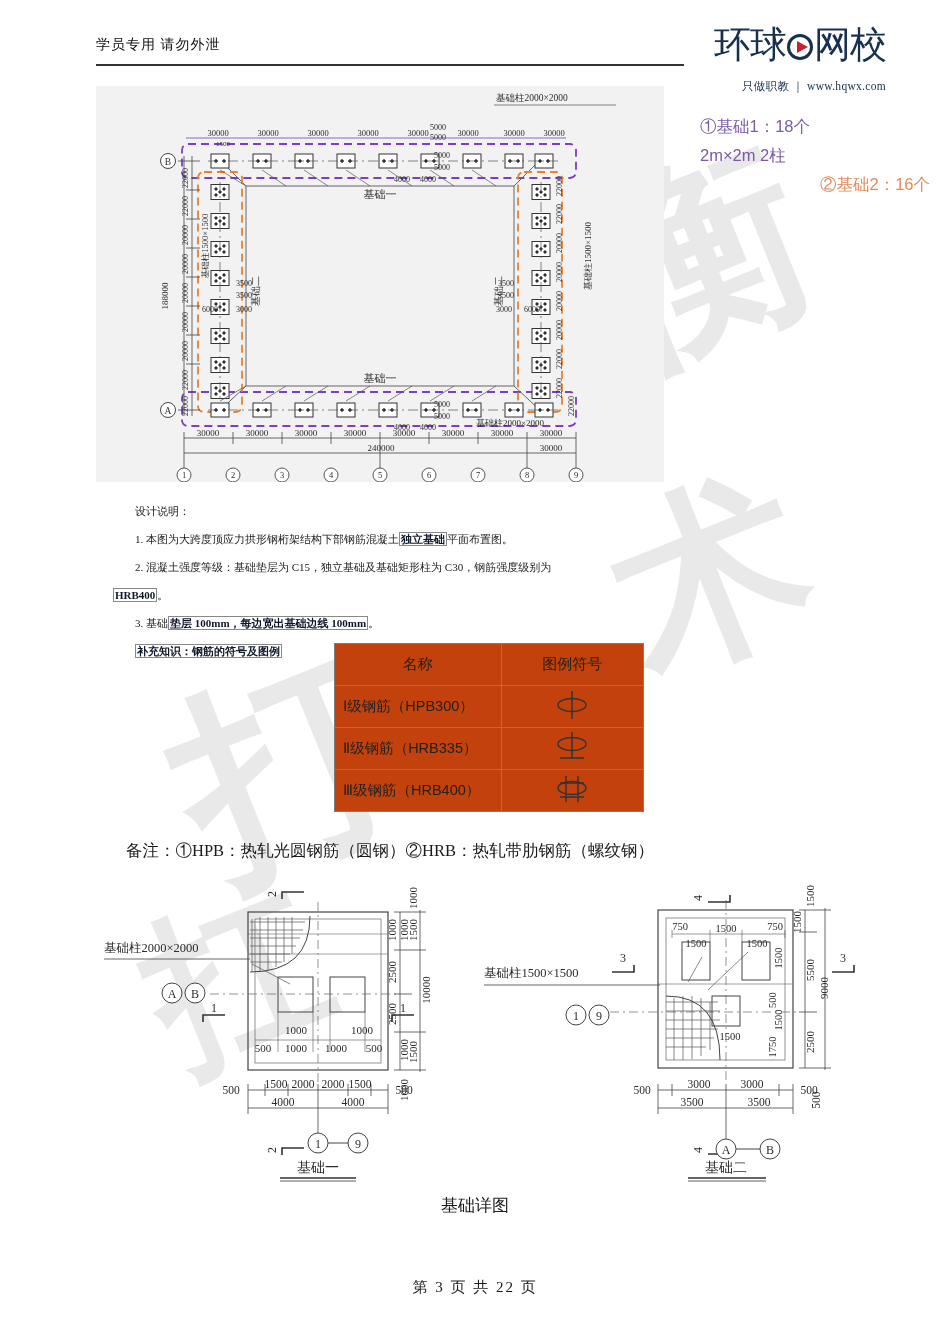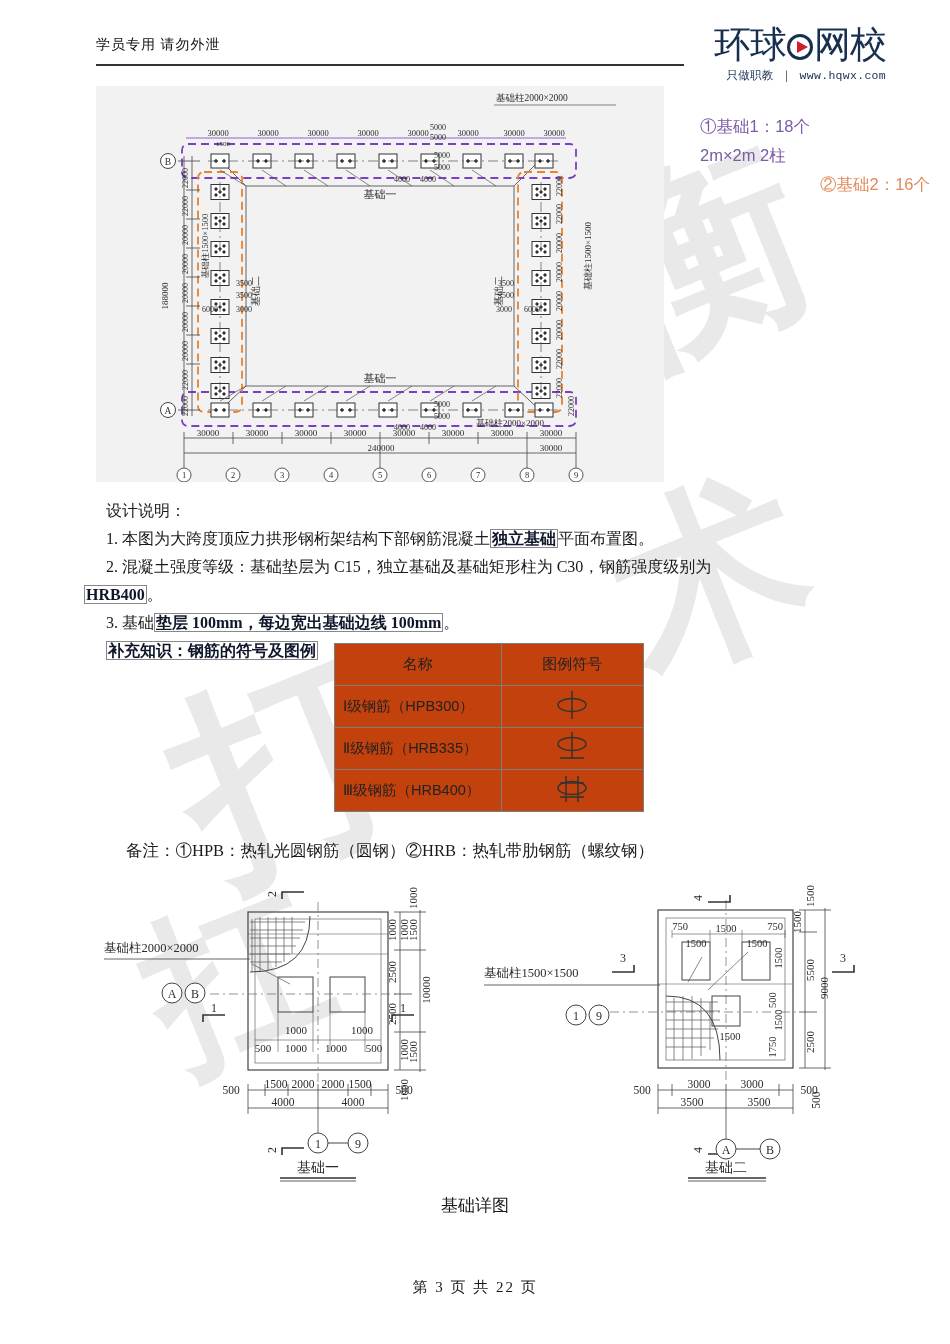--- a/index.html
+++ b/index.html
@@ -53,22 +53,22 @@
     border: 3px solid #18304f; background: #fff; position: relative;
     vertical-align: -3px; margin: 0 1px;
   }
   .logo-play::after {
     content: ""; position: absolute; left: 7px; top: 4px;
     border-left: 11px solid #cc2030;
     border-top: 6px solid transparent;
     border-bottom: 6px solid transparent;
   }
   .logo-sub {
-    font-family: Liberation Mono, monospace;
-    font-size: 11.5px; color: #18304f; margin-top: 5px; letter-spacing: .3px;
+    font-family: Liberation Serif, serif;
+    font-size: 11.5px; color: #18304f; margin-top: 16px; letter-spacing: .3px;
     white-space: nowrap;
   }
 
   
   .plan-panel {
     position: absolute; left: 96px; top: 86px; width: 568px; height: 396px;
     background: #f2f2f2;
     z-index: 2;
   }
   .plan-svg { position:absolute; left:0; top:0; }
@@ -78,23 +78,23 @@
     position: absolute; left: 700px; top: 112px; width: 230px;
     z-index: 6;
     font-family: "Liberation Sans", sans-serif;
     font-size: 16.5px; line-height: 29px;
   }
   .annot .a1 { color: #7c5aa6; }
   .annot .a2 { color: #e08a5a; text-align: right; }
 
   
   .bodytext {
-    position: absolute; left: 84px; top: 497px; width: 790px;
+    position: absolute; left: 113px; top: 497px; width: 790px;
     z-index: 6;
-    font-size: 16px; line-height: 28px;
+    font-size: 11px; line-height: 28px;
   }
   .bodytext .ln { white-space: nowrap; }
   .indent { padding-left: 22px; }
   .hl-red {
     color: #0f172a; font-weight: bold;
     border: 1px solid #888; padding: 0 1px;
   }
 
   
   .legend-table {

